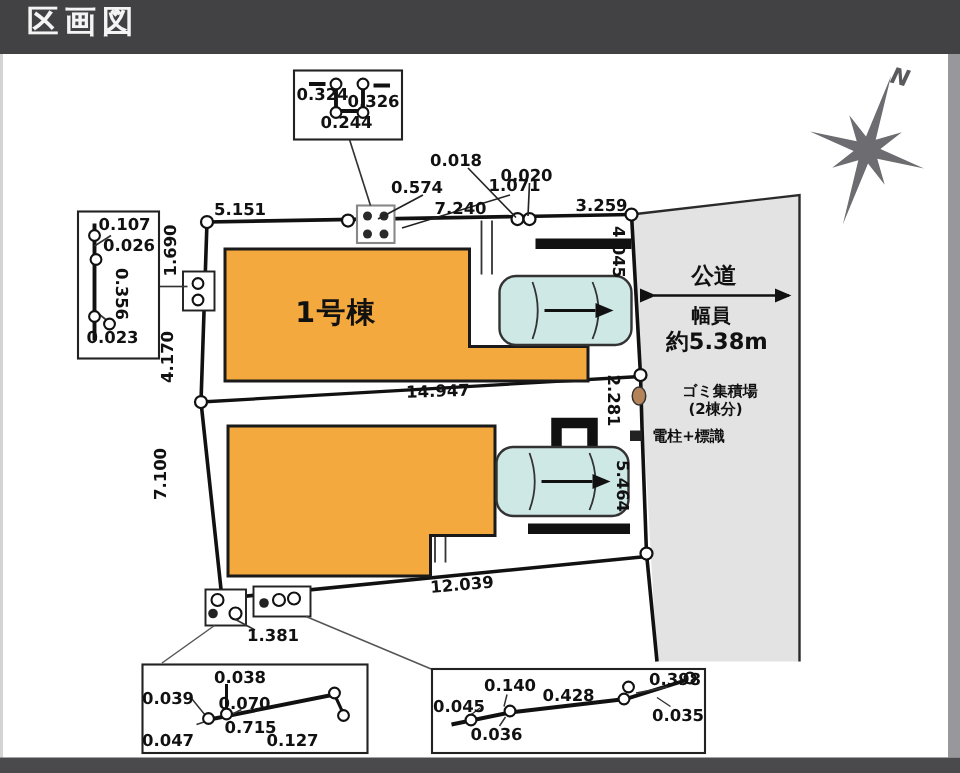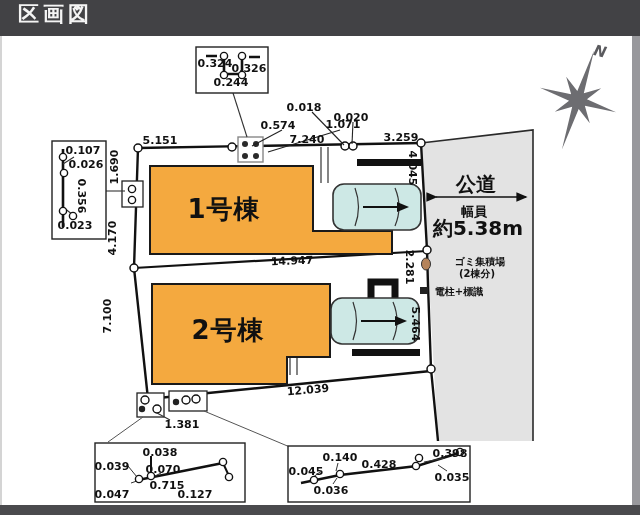--- a/index.html
+++ b/index.html
@@ -13,22 +13,22 @@
   display:flex;}
 .header span{color:#f4f4f4;font-size:21px;font-weight:bold;letter-spacing:4px;margin-left:18px;}
 .border-right{position:absolute;right:0;top:36px;width:8px;height:469px;background:var(--frame);}
 .border-bottom{position:absolute;left:0;top:505px;width:640px;height:10px;background:#4a4a4d;}
 .border-left{position:absolute;left:0;top:36px;width:2px;height:469px;background:#d4d4d4;}
 svg{position:absolute;left:0;top:0;}
 .lbl{position:absolute;transform:translate(-50%,-50%);font-size:11px;font-weight:bold;
   color:var(--ink);white-space:nowrap;line-height:1;}
 .rotL{transform:translate(-50%,-50%) rotate(-90deg);}
 .rotR{transform:translate(-50%,-50%) rotate(90deg);}
-.bldg{font-size:26px;letter-spacing:1px;}
-.jp{font-size:20px;}
+.bldg{font-size:19px;letter-spacing:1px;}
+.jp{font-size:15px;}
 .jps{font-size:10px;font-weight:bold;}
 .north{color:#5a5a5e;font-style:italic;font-size:15px;
   transform:translate(-50%,-50%) rotate(14deg);}
 </style>
 </head>
 <body>
 
 <div class="page">
 
   <div class="header">
@@ -225,20 +225,19 @@
   <span class="lbl" style="left:452px;top:477px">0.035</span>
 
   <span class="lbl jp" style="left:476px;top:184px">公道</span>
   <span class="lbl jp" style="left:474px;top:211px;font-size:13px">幅員</span>
   <span class="lbl jp" style="left:478px;top:228px">約5.38m</span>
   <span class="lbl jps" style="left:480px;top:262px">ゴミ集積場</span>
   <span class="lbl jps" style="left:477px;top:274px">(2棟分)</span>
   <span class="lbl jps" style="left:459px;top:292px">電柱+標識</span>
 
   <span class="lbl bldg" style="left:224px;top:209px">1号棟</span>
-  <span class="lbl bldg" style="left:228px;top:330px">2号棟</span>
 
   <span class="lbl north" style="left:600px;top:52px">N</span>
 
   <div class="border-left"></div>
   <div class="border-right"></div>
   <div class="border-bottom"></div>
 </div>
 
 </body></html>

